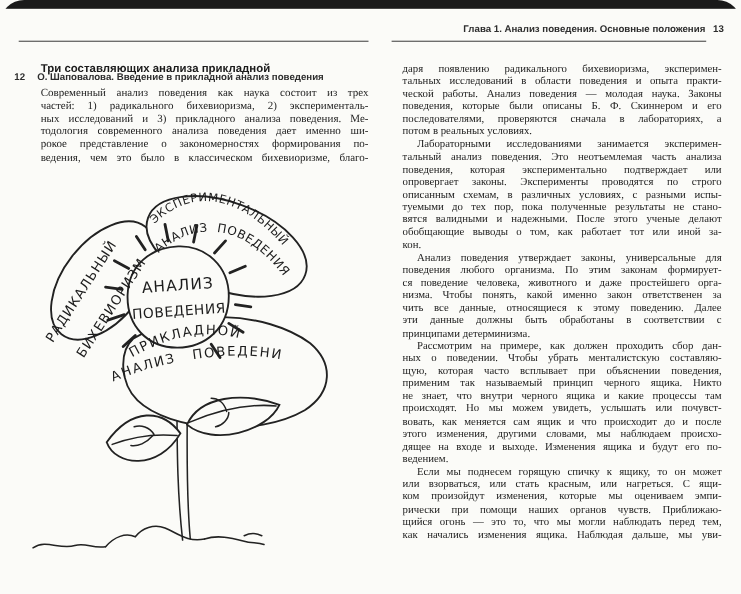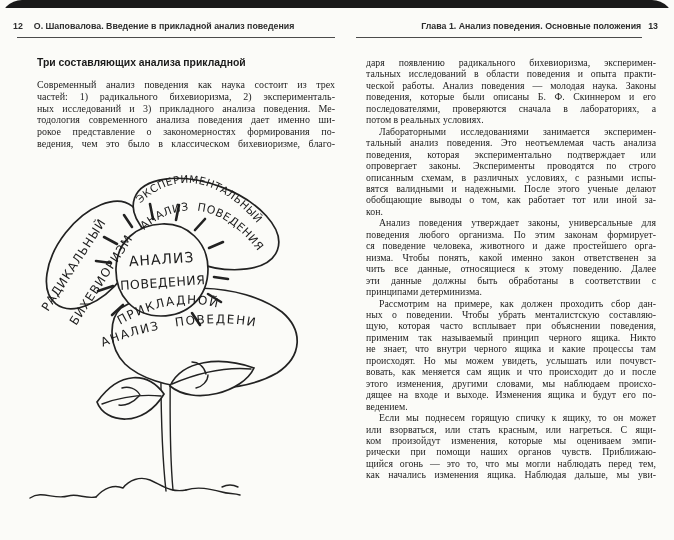--- a/index.html
+++ b/index.html
@@ -3,21 +3,21 @@
 <meta charset="utf-8">
 <style>
   html,body{margin:0;padding:0;}
   body{background:#fbfbf8;}
   .spread{position:relative;width:674px;height:540px;background:#fbfbf8;overflow:hidden;
           font-family:"Liberation Sans",sans-serif;color:#212121;border-radius:22px;}
   .top-edge{position:absolute;left:0;top:0;width:674px;height:8px;background:#1a1a1a;}
   .running{position:absolute;top:21px;font-size:8.8px;font-weight:bold;color:#2d2d2d;
            display:flex;align-items:baseline;white-space:nowrap;}
   .running-left{left:13px;width:322px;}
-  .running-left .rtitle{margin-left:11px;}
+  .running-left .rtitle{margin-left:11px;margin-top:44px;}
   .running-right{left:356px;width:302px;justify-content:flex-end;}
   .running-right .pagenum{margin-left:7px;}
   .rule{position:absolute;top:37px;height:1px;background:#4b4b4b;}
   .rule-left{left:17px;width:318px;}
   .rule-right{left:356px;width:286px;}
   .heading{position:absolute;left:37px;top:57px;width:298px;margin:0;
            font-size:10.4px;font-weight:bold;color:#1b1b1b;}
   .pbody{position:absolute;font-family:"Liberation Serif",serif;color:#1d1d1d;}
   .body-left{left:37px;top:79px;width:298px;font-size:10px;line-height:11.8px;}
   .body-right{left:366px;top:57px;width:290px;font-size:9.8px;line-height:11.45px;}
@@ -147,20 +147,21 @@
         <span class="ln" style="display:block">поведения, которые были описаны Б. Ф. Скиннером и его</span>
         <span class="ln" style="display:block">последователями, проверяются сначала в лабораториях, а</span>
         <span class="ln end" style="display:block">потом в реальных условиях.</span>
       </p>
       <p class="para">
         <span class="ln ind" style="display:block">Лабораторными исследованиями занимается эксперимен-</span>
         <span class="ln" style="display:block">тальный анализ поведения. Это неотъемлемая часть анализа</span>
         <span class="ln" style="display:block">поведения, которая экспериментально подтверждает или</span>
         <span class="ln" style="display:block">опровергает законы. Эксперименты проводятся по строго</span>
         <span class="ln" style="display:block">описанным схемам, в различных условиях, с разными испы-</span>
+        <span class="ln" style="display:block">туемыми до тех пор, пока полученные результаты не стано-</span>
         <span class="ln" style="display:block">вятся валидными и надежными. После этого ученые делают</span>
         <span class="ln" style="display:block">обобщающие выводы о том, как работает тот или иной за-</span>
         <span class="ln end" style="display:block">кон.</span>
       </p>
       <p class="para">
         <span class="ln ind" style="display:block">Анализ поведения утверждает законы, универсальные для</span>
         <span class="ln" style="display:block">поведения любого организма. По этим законам формирует-</span>
         <span class="ln" style="display:block">ся поведение человека, животного и даже простейшего орга-</span>
         <span class="ln" style="display:block">низма. Чтобы понять, какой именно закон ответственен за</span>
         <span class="ln" style="display:block">чить все данные, относящиеся к этому поведению. Далее</span>

